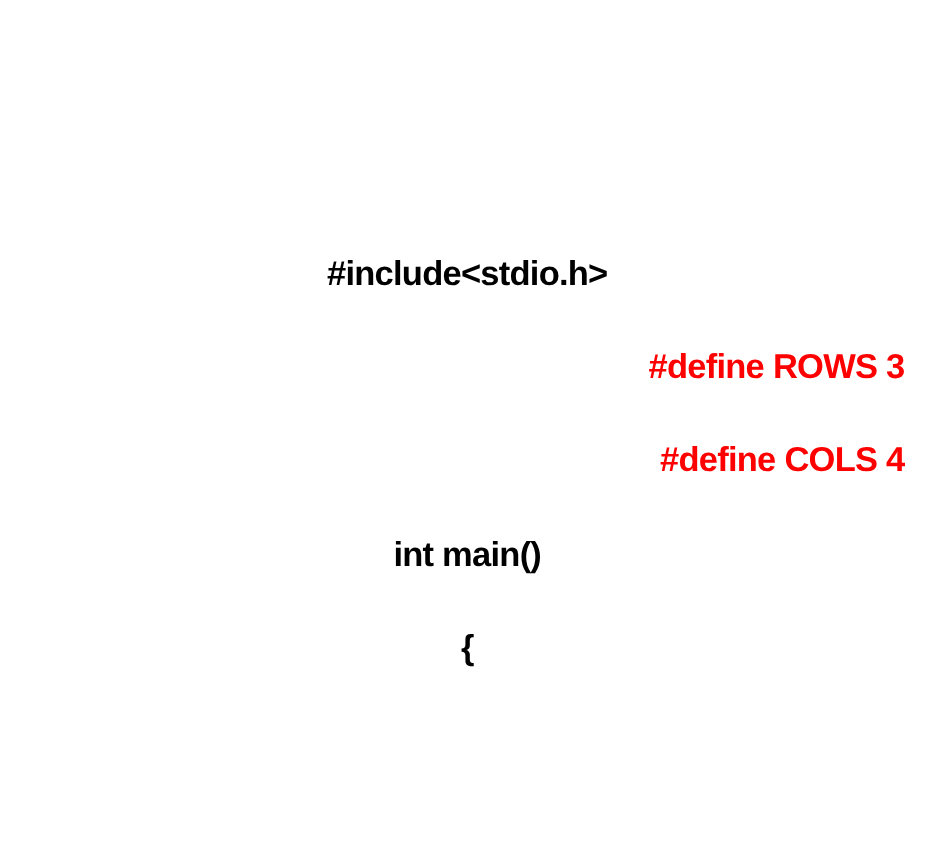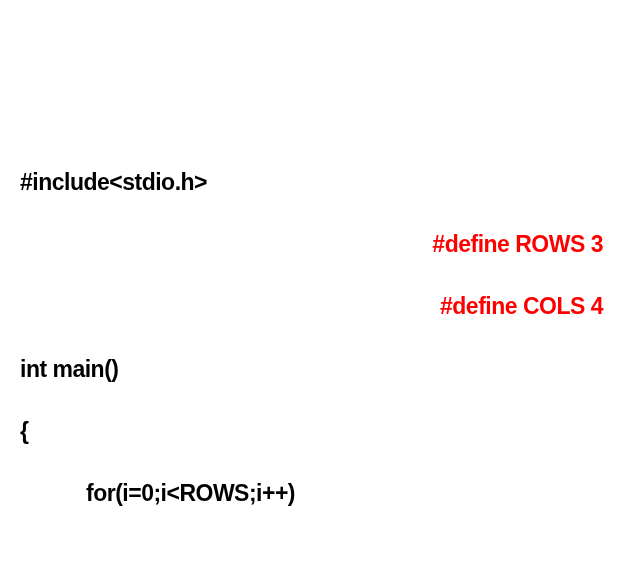--- a/index.html
+++ b/index.html
@@ -14,35 +14,34 @@
     font-size: 23px;
     line-height: 1.35;
     color: #000000;
     white-space: pre;
     letter-spacing: -0.5px;
   }
   .line {
     display: block;
   }
   .red { color: #ff0000; text-align: right; }
-  .black { color: #000000; }
+  .black { color: #000000; text-align: center; }
   .indent1 { padding-left: 66px; }
 </style>
 </head>
 <body>
 
 
 
 <div>
 <span class="line black">#include&lt;stdio.h&gt;</span>
 <span class="line red">#define ROWS 3</span>
 <span class="line red">#define COLS 4</span>
 <span class="line black">int main()</span>
 <span class="line black">{</span>
-<span class="line black indent1">for(i=0;i&lt;ROWS;i++)</span>
 
 
 
 
 
 
 
 
 </div>
 

